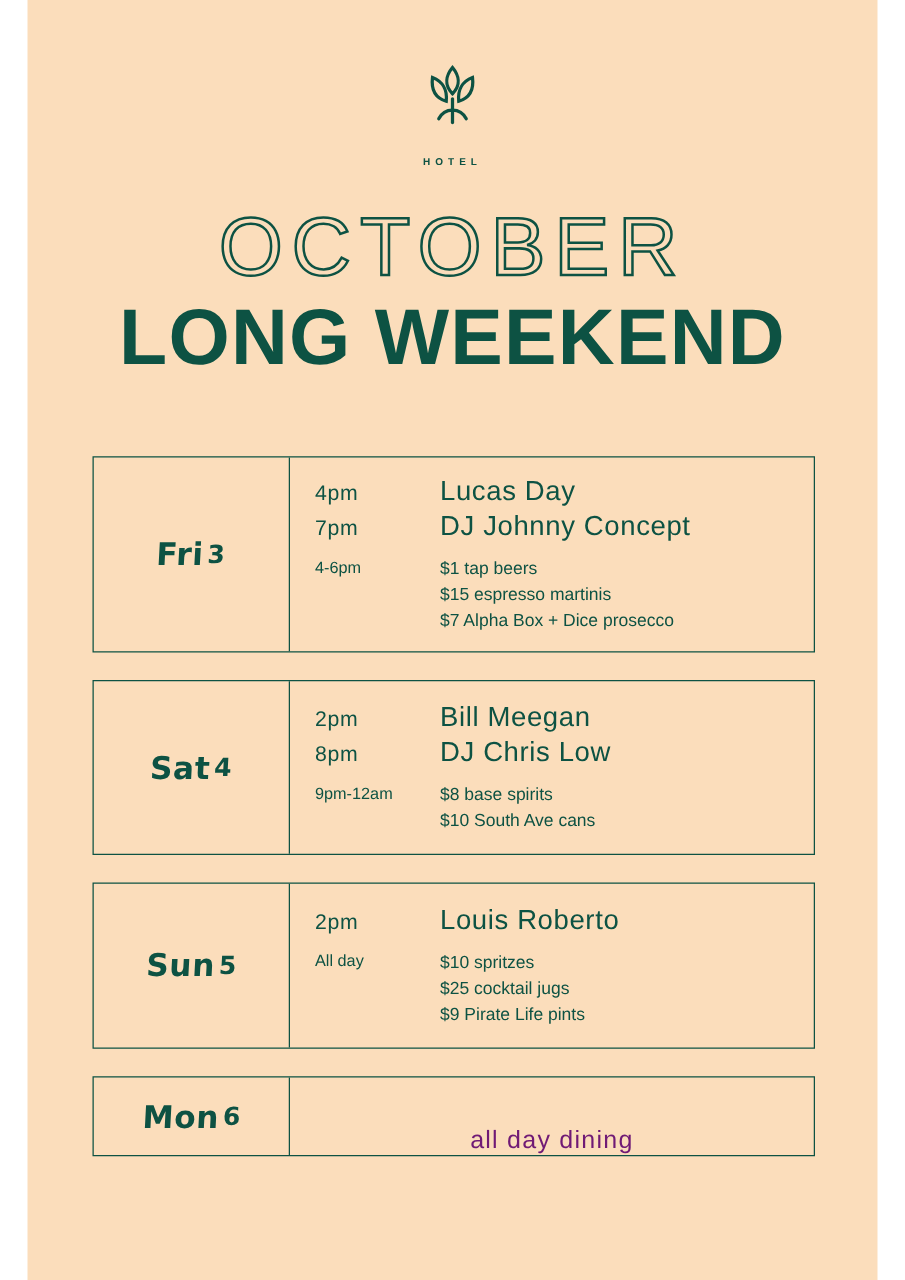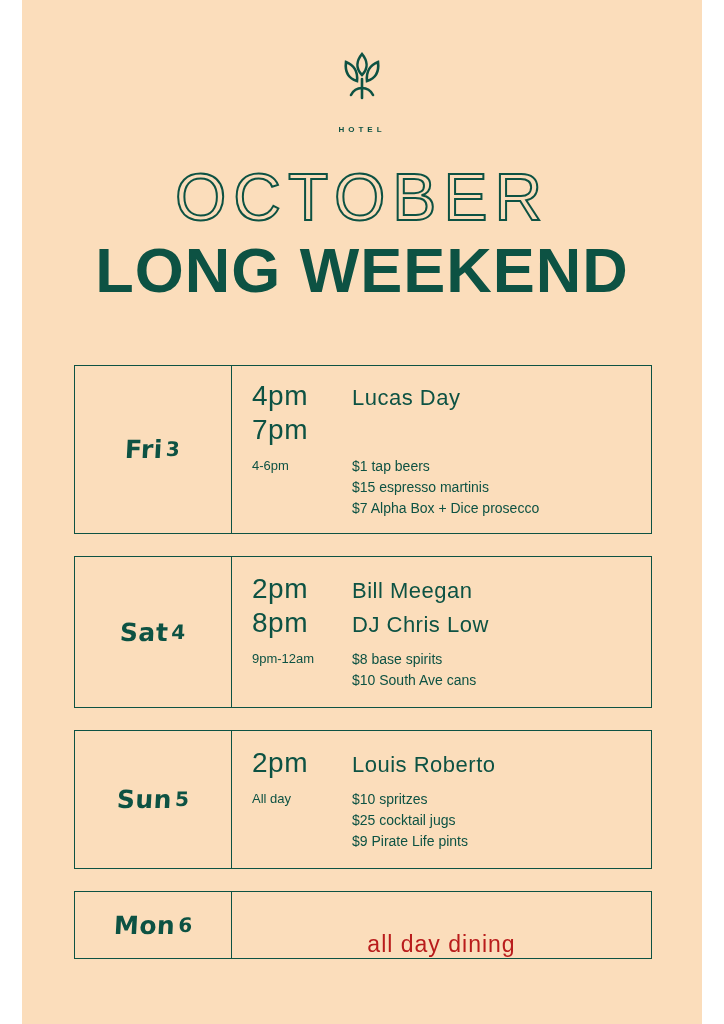--- a/index.html
+++ b/index.html
@@ -119,21 +119,21 @@
     box-sizing: border-box;
   }
   .act-row {
     display: flex;
     align-items: baseline;
     margin-bottom: 2px;
   }
   .act-time {
     width: 100px;
     flex: 0 0 100px;
-    font-size: 28px;
+    font-size: 17px;
     color: #0d5243;
     letter-spacing: 0.5px;
     font-family: "Liberation Sans", sans-serif;
   }
   .act-name {
     font-size: 22px;
     color: #0d5243;
     letter-spacing: 0.5px;
     font-family: "Liberation Sans", sans-serif;
   }
@@ -158,22 +158,22 @@
   }
   
   .card-simple .info-col {
     padding: 0;
     display: flex;
     align-items: center;
     justify-content: center;
     min-height: 58px;
   }
   .simple-text {
-    font-size: 23px;
-    color: #b91c1c;
+    font-size: 20px;
+    color: #701a75;
     letter-spacing: 1px;
     font-family: "Liberation Sans", sans-serif;
     margin-top: 39px;
   }
   .card-fri .info-col { padding-top: 14px; padding-bottom: 14px; }
 </style>
 </head>
 <body>
 
 <div class="poster">
@@ -203,20 +203,21 @@
           <span>Fri</span><span class="num">3</span>
         </div>
       </div>
       <div class="info-col">
         <div class="act-row">
           <div class="act-time">4pm</div>
           <div class="act-name">Lucas Day</div>
         </div>
         <div class="act-row">
           <div class="act-time">7pm</div>
+          <div class="act-name">DJ Johnny Concept</div>
         </div>
         <div class="deals-row">
           <div class="deals-time">4-6pm</div>
           <div class="deals-list">
             <div>$1 tap beers</div>
             <div>$15 espresso martinis</div>
             <div>$7 Alpha Box + Dice prosecco</div>
           </div>
         </div>
       </div>

